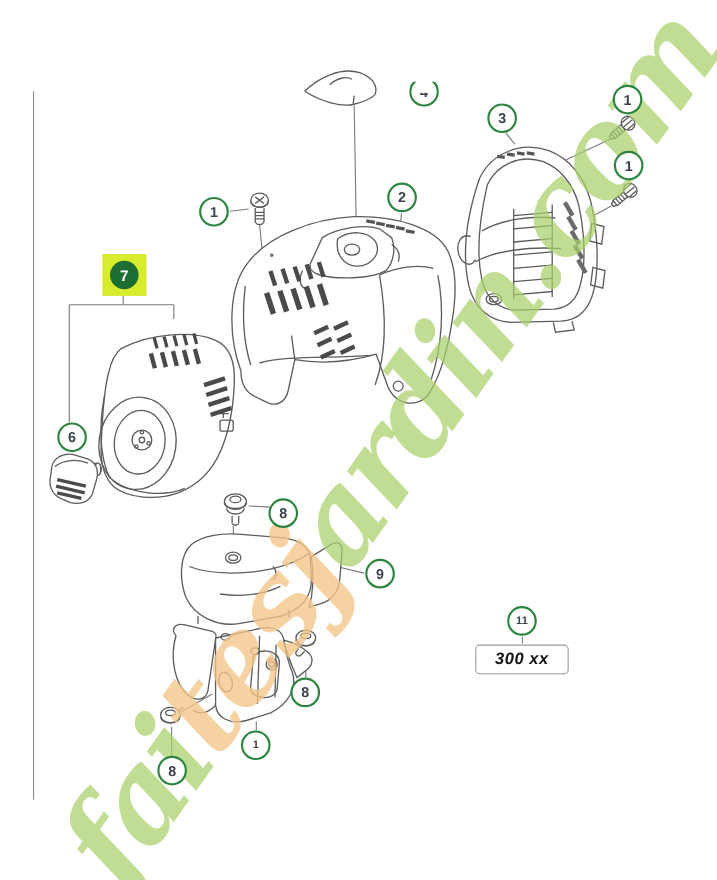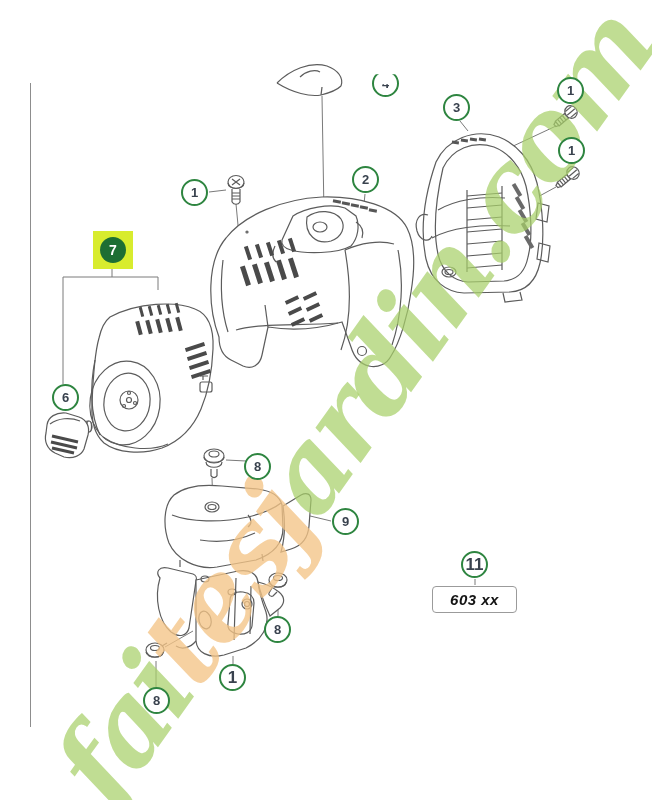--- a/index.html
+++ b/index.html
@@ -20,21 +20,21 @@
   }
   .wm-green{color:rgba(168,208,106,0.72);}
   .wm-orange{color:rgba(244,196,134,0.78);}
   
   .callout{
     position:absolute;width:27px;height:27px;box-sizing:border-box;
     border:2.5px solid #2e8540;border-radius:50%;background:#ffffff;
     display:flex;align-items:center;justify-content:center;
     font:700 13px "Liberation Sans",sans-serif;color:#39424e;
   }
-  .callout.two{font-size:17px;}
+  .callout.two{font-size:10px;}
   .callout.clipped{clip-path:inset(16% 0 0 0);}
   .callout.clipped span{clip-path:inset(55% 0 0 0);}
   
   .hl-box{
     position:absolute;left:93px;top:231px;width:40px;height:38px;
     background:#d8ec2e;display:flex;align-items:center;justify-content:center;
   }
   .hl-circle{
     width:26px;height:26px;border-radius:50%;background:#1d6e33;
     display:flex;align-items:center;justify-content:center;
@@ -332,16 +332,16 @@
       <span>11</span>
     </div>
 
   <div class="hl-box">
     <div class="hl-circle">
       <span>7</span>
     </div>
   </div>
 
   <div class="code-box">
-    <span>603 xx</span>
+    <span>300 xx</span>
   </div>
 
 </div>
 
 </body></html>

